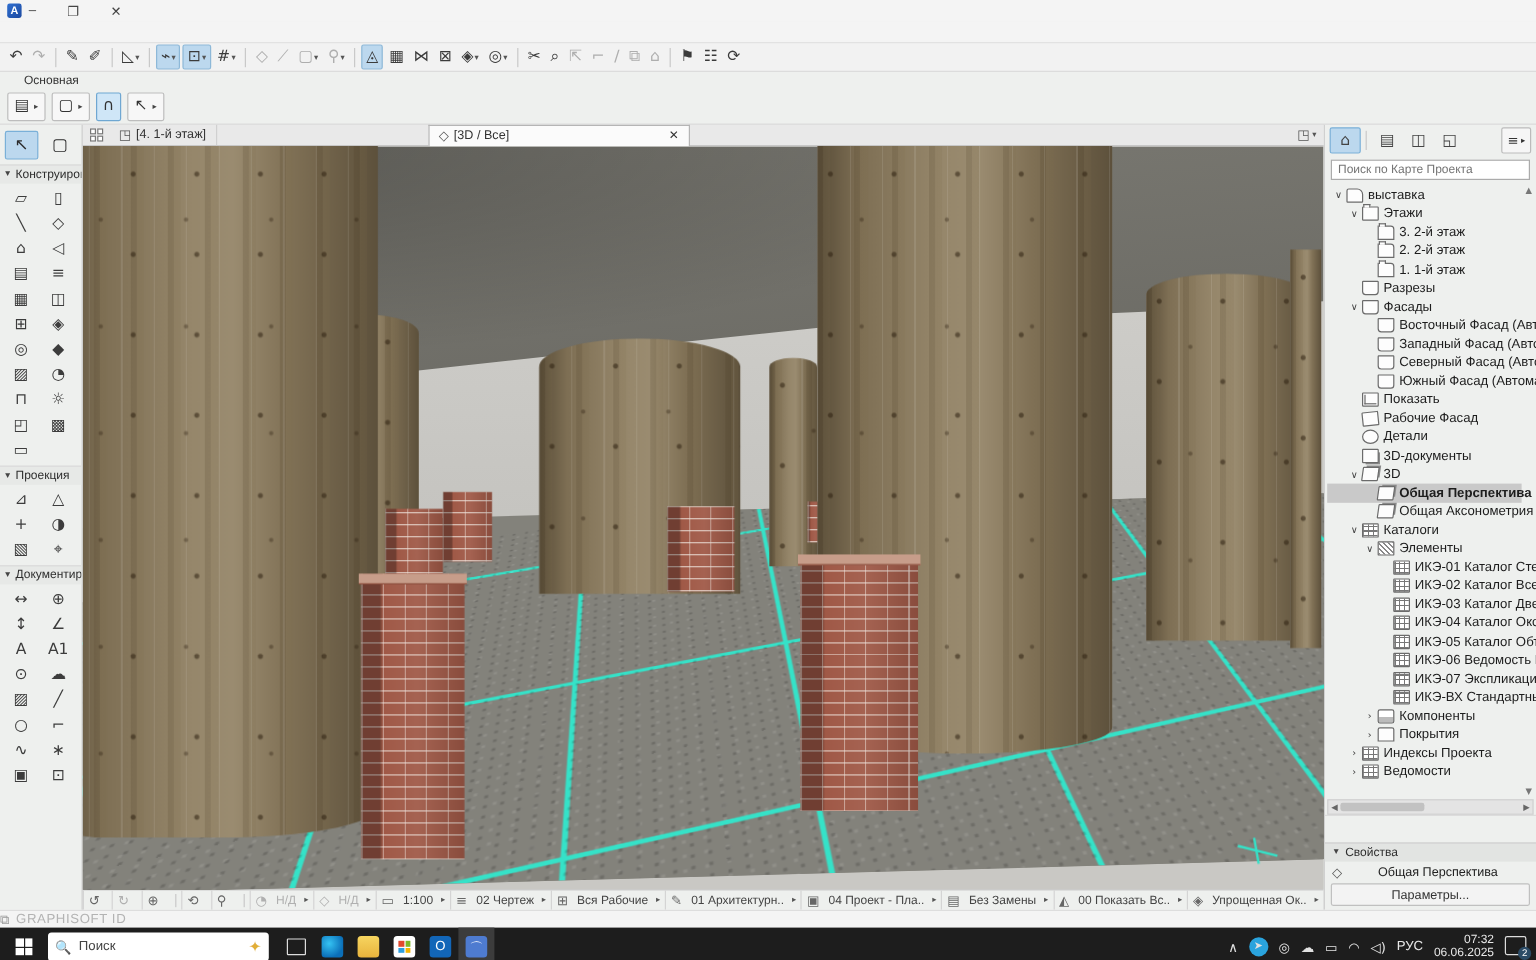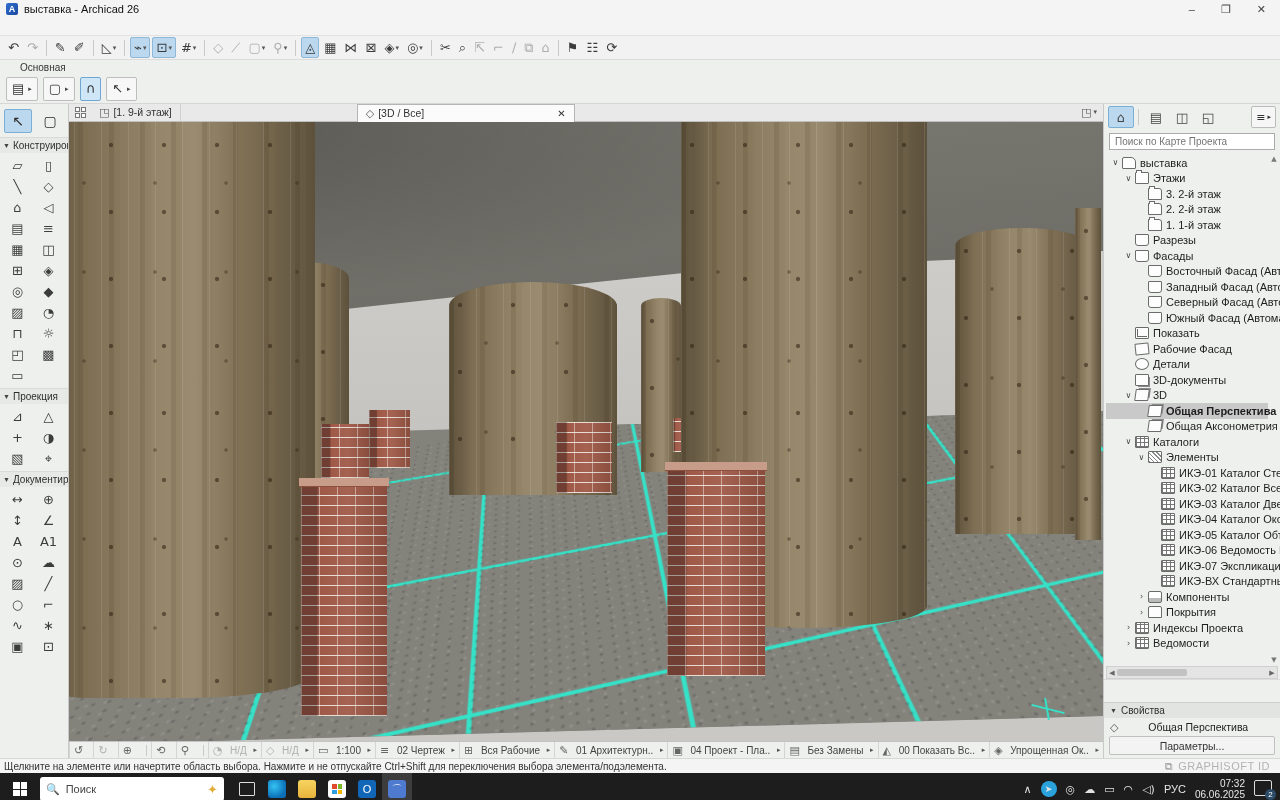--- a/index.html
+++ b/index.html
@@ -176,21 +176,20 @@
   .notif{position:relative;width:20px;height:18px;}
   .notif .bubble{position:absolute;inset:0 2px 2px 0;border:1px solid #ddd;border-radius:2px;}
   .notif .badge{position:absolute;right:-2px;bottom:-2px;width:11px;height:11px;border-radius:50%;background:#2b4b66;color:#fff;
     font-size:8px;display:flex;align-items:center;justify-content:center;}
 </style>
 </head>
 <body>
 
 <div class="titlebar">
   <div class="app-logo">A</div>
-  <div class="title-text">выставка - Archicad 26</div>
   <div class="win-controls">
     <span>–</span>
     <span>❐</span>
     <span>✕</span>
   </div>
 </div>
 
 <div class="menubar">
 
 <span class="menu-item"></span>
@@ -519,21 +518,21 @@
       <div class="quad-btn">
         <span class="quad">
             <i></i>
             <i></i>
             <i></i>
             <i></i>
           </span>
       </div>
       <div class="tab">
         <span class="tico-tab g">◳</span>
-        <span>[1. 9-й этаж]</span>
+        <span>[4. 1-й этаж]</span>
       </div>
       <div class="tab active" style="margin-left:176px;">
         <span class="tico-tab g">◇</span>
         <span>[3D / Все]</span>
         <span class="close">✕</span>
       </div>
       <div class="tab-switcher">
         <span class="g">◳</span>
         <span class="arr">▾</span>
       </div>
@@ -855,21 +854,20 @@
     </div>
     <div class="props-row">
       <span class="g">◇</span>
       <span class="lbl">Общая Перспектива</span>
     </div>
     <div class="props-btn">Параметры...</div>
   </div>
 </div>
 
 <div class="statusbar">
-  <span class="hint">Щелкните на элементе или начертите область выбора. Нажмите и не отпускайте Ctrl+Shift для переключения выбора элемента/подэлемента.</span>
   <span class="brand">
     <span class="g">⧉</span>
     <span>GRAPHISOFT ID</span>
   </span>
 </div>
 
 <div class="taskbar">
   <div class="start">
     <span class="winlogo">
         <i></i>

